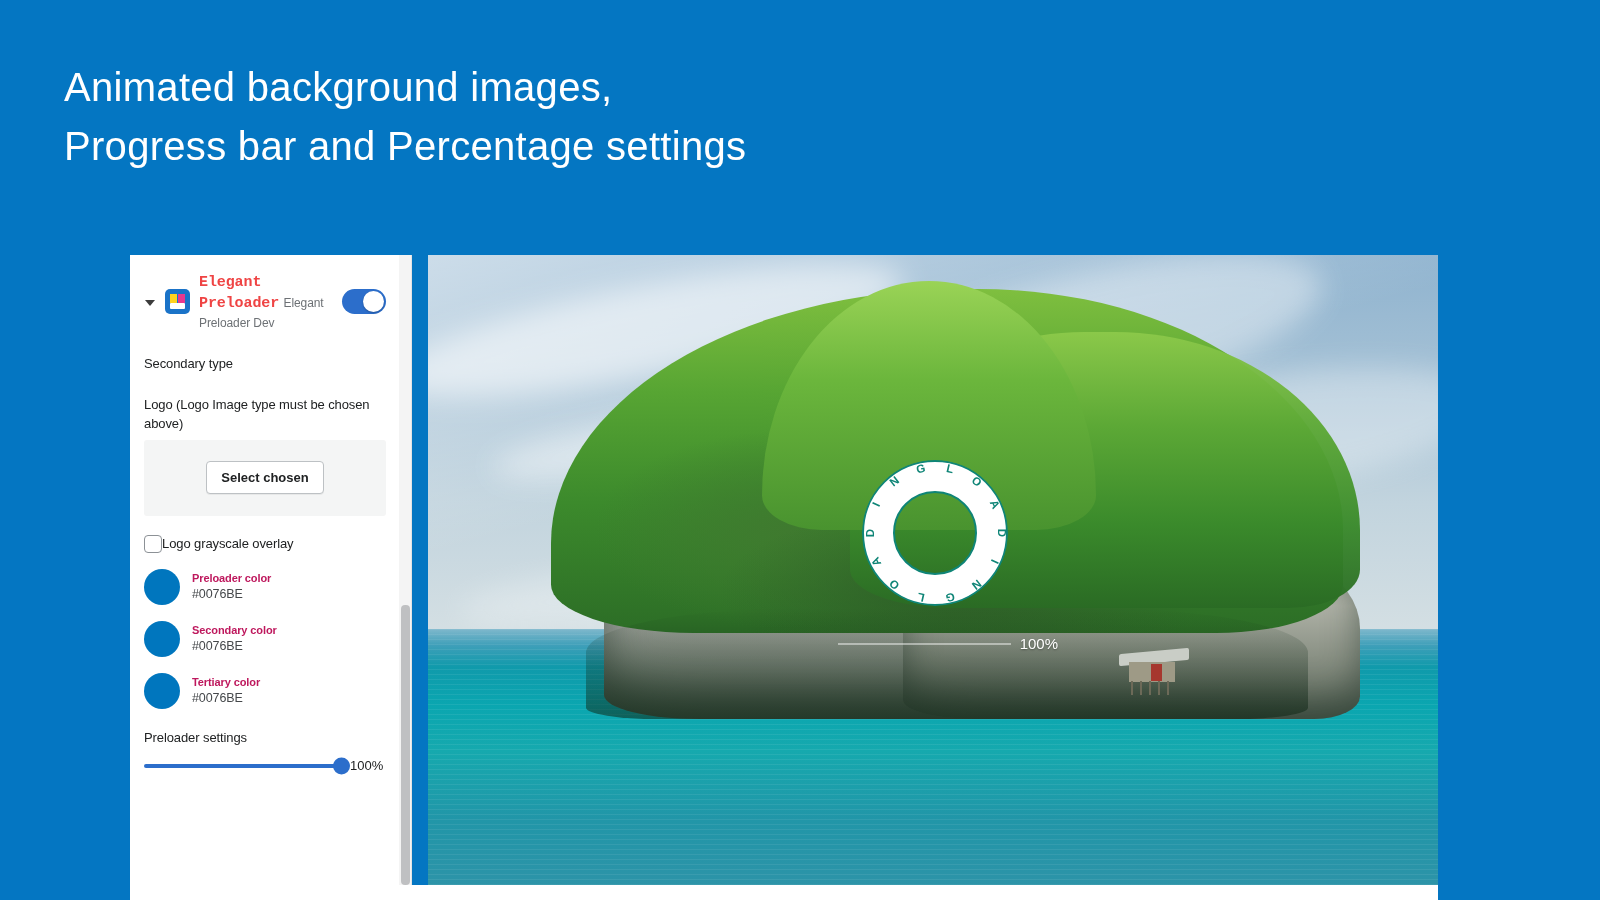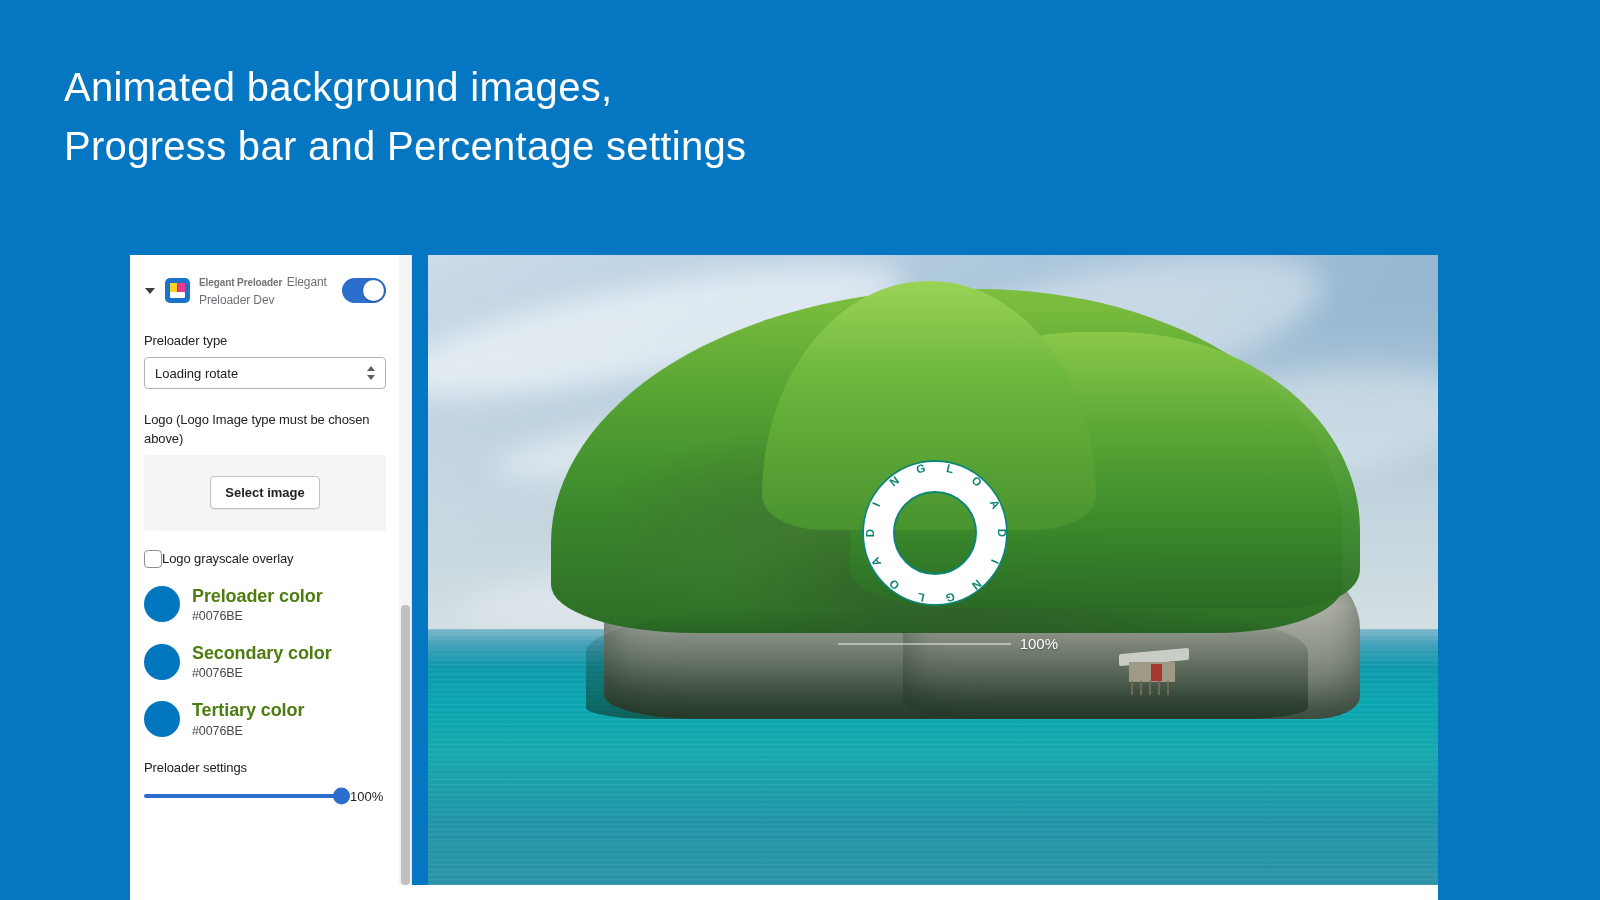--- a/index.html
+++ b/index.html
@@ -74,22 +74,22 @@
   }
   .app-icon i {
     position: absolute;
     display: block;
   }
   .app-icon .y { left: 5px;  top: 5px;  width: 7px;  height: 9px; background: #ffd21e; }
   .app-icon .m { left: 13px; top: 5px;  width: 7px;  height: 9px; background: #e8388f; }
   .app-icon .w { left: 5px;  top: 14px; width: 15px; height: 6px; background: #ffffff; border-radius: 1px; }
   .app-text { flex: 1 1 auto; min-width: 0; }
   .app-name {
-    font-size: 10px; font-weight: bold; color: #737373;
-    line-height: 1.3; letter-spacing: -0.1px;
+    font-size: 15px; font-weight: bold; color: #ef4444;
+    line-height: 1.3; letter-spacing: -0.1px; font-family: Liberation Mono, monospace;
   }
   .app-sub {
     font-size: 12px; color: #6d7175;
     line-height: 1.35; letter-spacing: -0.1px;
   }
   .toggle {
     flex: 0 0 auto;
     width: 44px; height: 25px;
     border-radius: 13px;
     background: #2c6ecb;
@@ -196,21 +196,21 @@
     gap: 12px;
     margin-top: 16px;
   }
   .swatch {
     width: 36px; height: 36px;
     flex: 0 0 36px;
     border-radius: 50%;
     cursor: pointer;
   }
   .color-name {
-    font-size: 18px; font-weight: bold; color: #4d7c0f;
+    font-size: 11px; font-weight: bold; color: #be185d;
     line-height: 1.35; letter-spacing: -0.1px;
   }
   .color-hex {
     font-size: 12.5px; color: #45484b;
     line-height: 1.35; letter-spacing: -0.1px;
   }
 
   
   .slider-block { margin-top: 20px; }
   .slider-row {
@@ -507,29 +507,25 @@
         </span>
         <span class="app-text">
           <span class="app-name">Elegant Preloader</span>
           <span class="app-sub">Elegant Preloader Dev</span>
         </span>
         <span class="toggle">
           <span class="knob"></span>
         </span>
       </div>
 
-      <div class="field-label">Preloader type</div>
-      <div class="select">
-        <span>Loading rotate</span>
-        <span class="arrows"></span>
-      </div>
+      <div class="field-label">Secondary type</div>
 
       <div class="field-label">Logo (Logo Image type must be chosen above)</div>
       <div class="logo-zone">
-        <button class="btn-select-image">Select image</button>
+        <button class="btn-select-image">Select chosen</button>
       </div>
 
       <div class="check-row">
         <span class="checkbox"></span>
         <span class="check-label">Logo grayscale overlay</span>
       </div>
 
       <div class="color-row">
         <span class="swatch" style="background:#0076BE"></span>
         <span>

